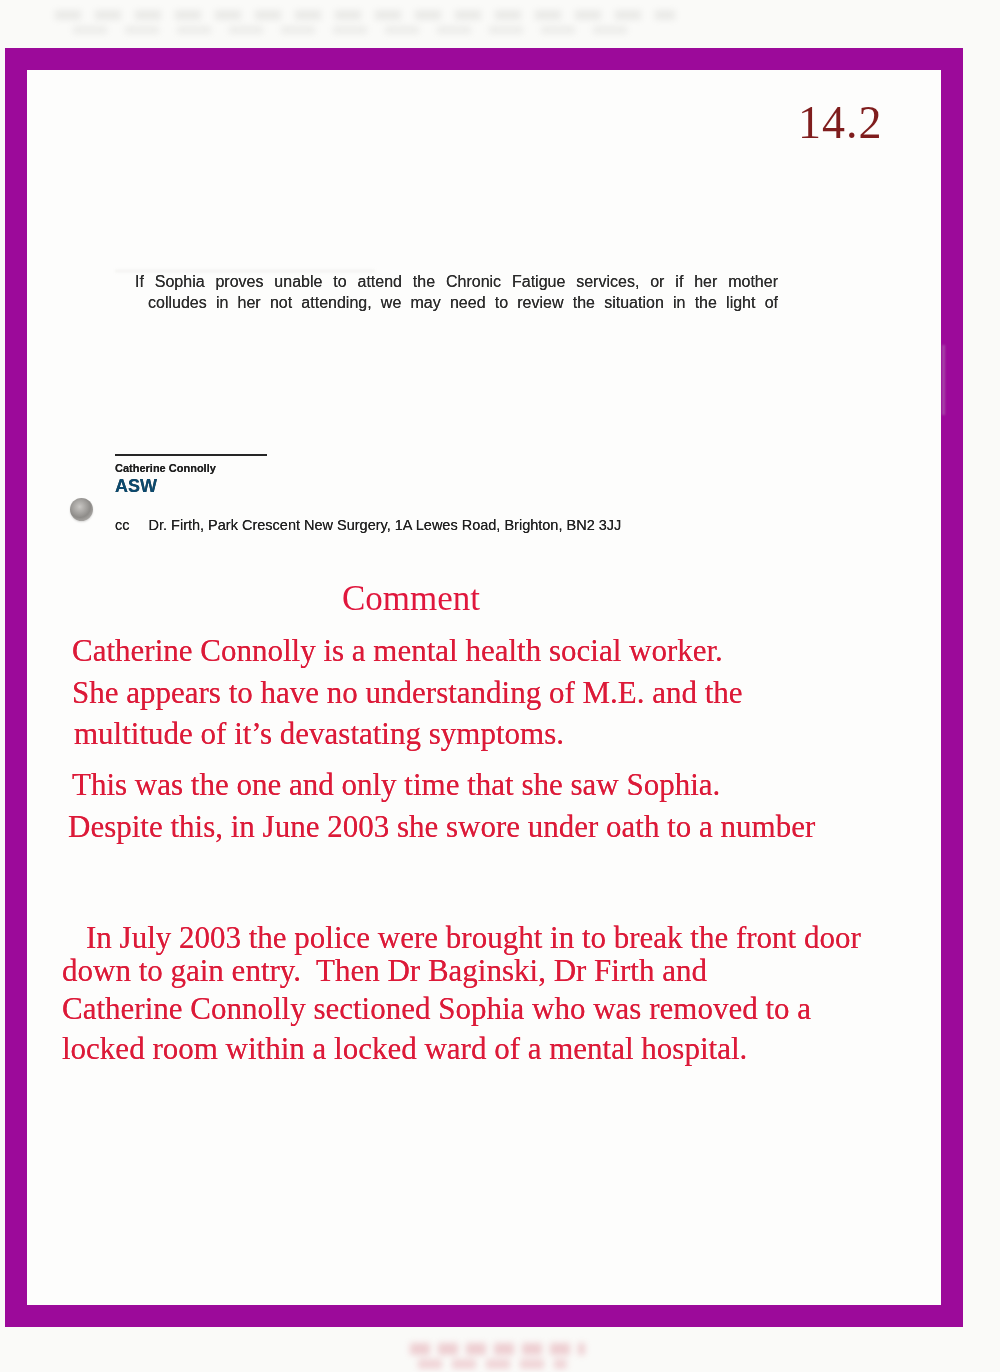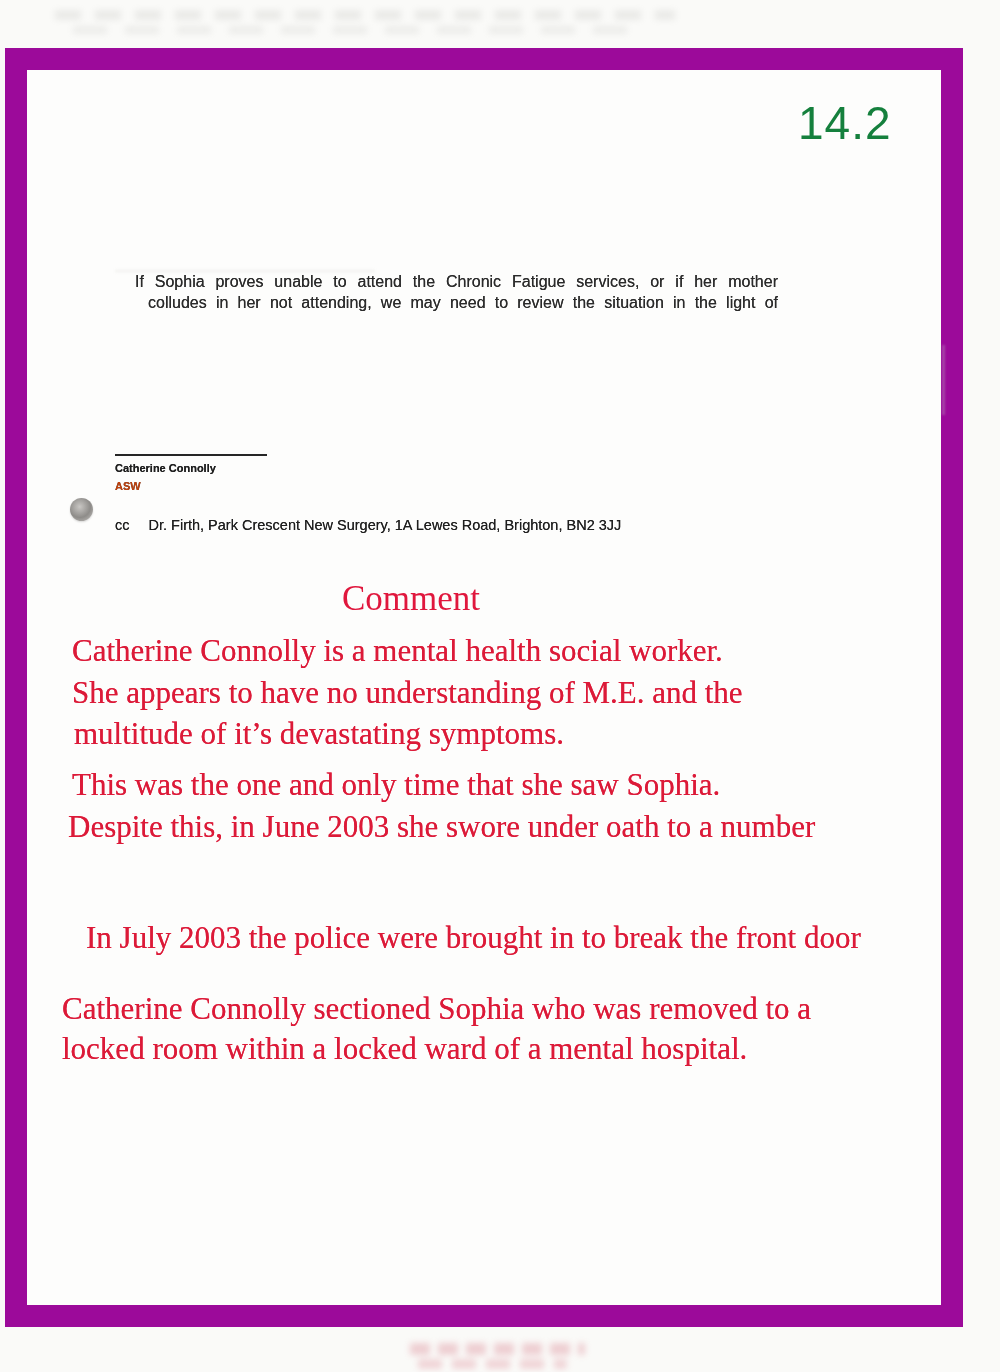--- a/index.html
+++ b/index.html
@@ -33,35 +33,35 @@
     position:absolute;left:5px;top:48px;width:958px;height:1279px;
     box-sizing:border-box;border:22px solid #9c0a9a;
     background:#fdfdfc;
   }
   
   .artifact-streak{position:absolute;left:915px;top:275px;width:3px;height:70px;background:#b9b4c0;opacity:.35;filter:blur(1px);}
   .artifact-edge{position:absolute;left:88px;top:200px;width:260px;height:18px;border-top:2px solid #d8d6d2;opacity:.35;filter:blur(1.5px);}
 
   .pagenum{
     position:absolute;left:798px;top:100px;width:115px;
-    font-family:Liberation Sans, sans-serif;
-    font-size:46px;line-height:1;color:#15803d;letter-spacing:1px;
+    font-family:Liberation Serif, serif;
+    font-size:46px;line-height:1;color:#7f1d1d;letter-spacing:1px;
   }
 
   .letter{position:absolute;left:135px;top:271px;width:643px;}
   .lline{
     font-size:16px;line-height:21px;color:#2b2b2b;
     text-align:justify;text-shadow:0 0 .5px #3a3a3a;
   }
   .lline.j{text-align-last:justify;}
   .lline.ind{padding-left:13px;box-sizing:border-box;}
 
   .sig-rule{position:absolute;left:115px;top:454px;width:152px;height:2px;background:#262626;}
   .sig-name{position:absolute;left:115px;top:459px;font-size:11px;line-height:18px;font-weight:bold;color:#1e1e1e;text-shadow:0 0 .4px #333;}
-  .sig-title{position:absolute;left:115px;top:477px;font-size:11px;line-height:18px;font-weight:bold;color:#c2410c;text-shadow:0 0 .4px #333;}
+  .sig-title{position:absolute;left:115px;top:477px;font-size:18px;line-height:18px;font-weight:bold;color:#0c4a6e;text-shadow:0 0 .4px #333;}
 
   .punch{
     position:absolute;left:70px;top:498px;width:23px;height:23px;border-radius:50%;
     background:radial-gradient(circle at 42% 38%, #c9c7c4 0%, #8e8c89 55%, #aeaca9 80%, #d9d7d4 100%);
     box-shadow:0 1px 2px rgba(0,0,0,.15);
   }
 
   .ccline{position:absolute;left:115px;top:516px;font-size:14.5px;line-height:18px;color:#1f1f1f;text-shadow:0 0 .4px #333;white-space:pre;}
   .ccline .cc-label{margin-right:19px;}
 
@@ -105,18 +105,19 @@
   <div class="ccline"><span class="cc-label">cc</span><span>Dr. Firth, Park Crescent New Surgery, 1A Lewes Road, Brighton, BN2 3JJ</span></div>
 
   <div class="comment-head">Comment</div>
 
   <div class="cline" style="left:72px;top:634px;">Catherine Connolly is a mental health social worker.</div>
   <div class="cline" style="left:72px;top:676px;">She appears to have no understanding of M.E. and the</div>
   <div class="cline" style="left:74px;top:717px;">multitude of it’s devastating symptoms.</div>
   <div class="cline" style="left:72px;top:768px;">This was the one and only time that she saw Sophia.</div>
   <div class="cline" style="left:68px;top:810px;">Despite this, in June 2003 she swore under oath to a number</div>
   <div class="cline" style="left:86px;top:921px;">In July 2003 the police were brought in to break the front door</div>
+  <div class="cline" style="left:62px;top:954px;">down to gain entry.  Then Dr Baginski, Dr Firth and</div>
   <div class="cline" style="left:62px;top:992px;">Catherine Connolly sectioned Sophia who was removed to a</div>
   <div class="cline" style="left:62px;top:1032px;">locked room within a locked ward of a mental hospital.</div>
 
   <div class="ghost-bottom"></div>
 
 </div>
 
 </body></html>

